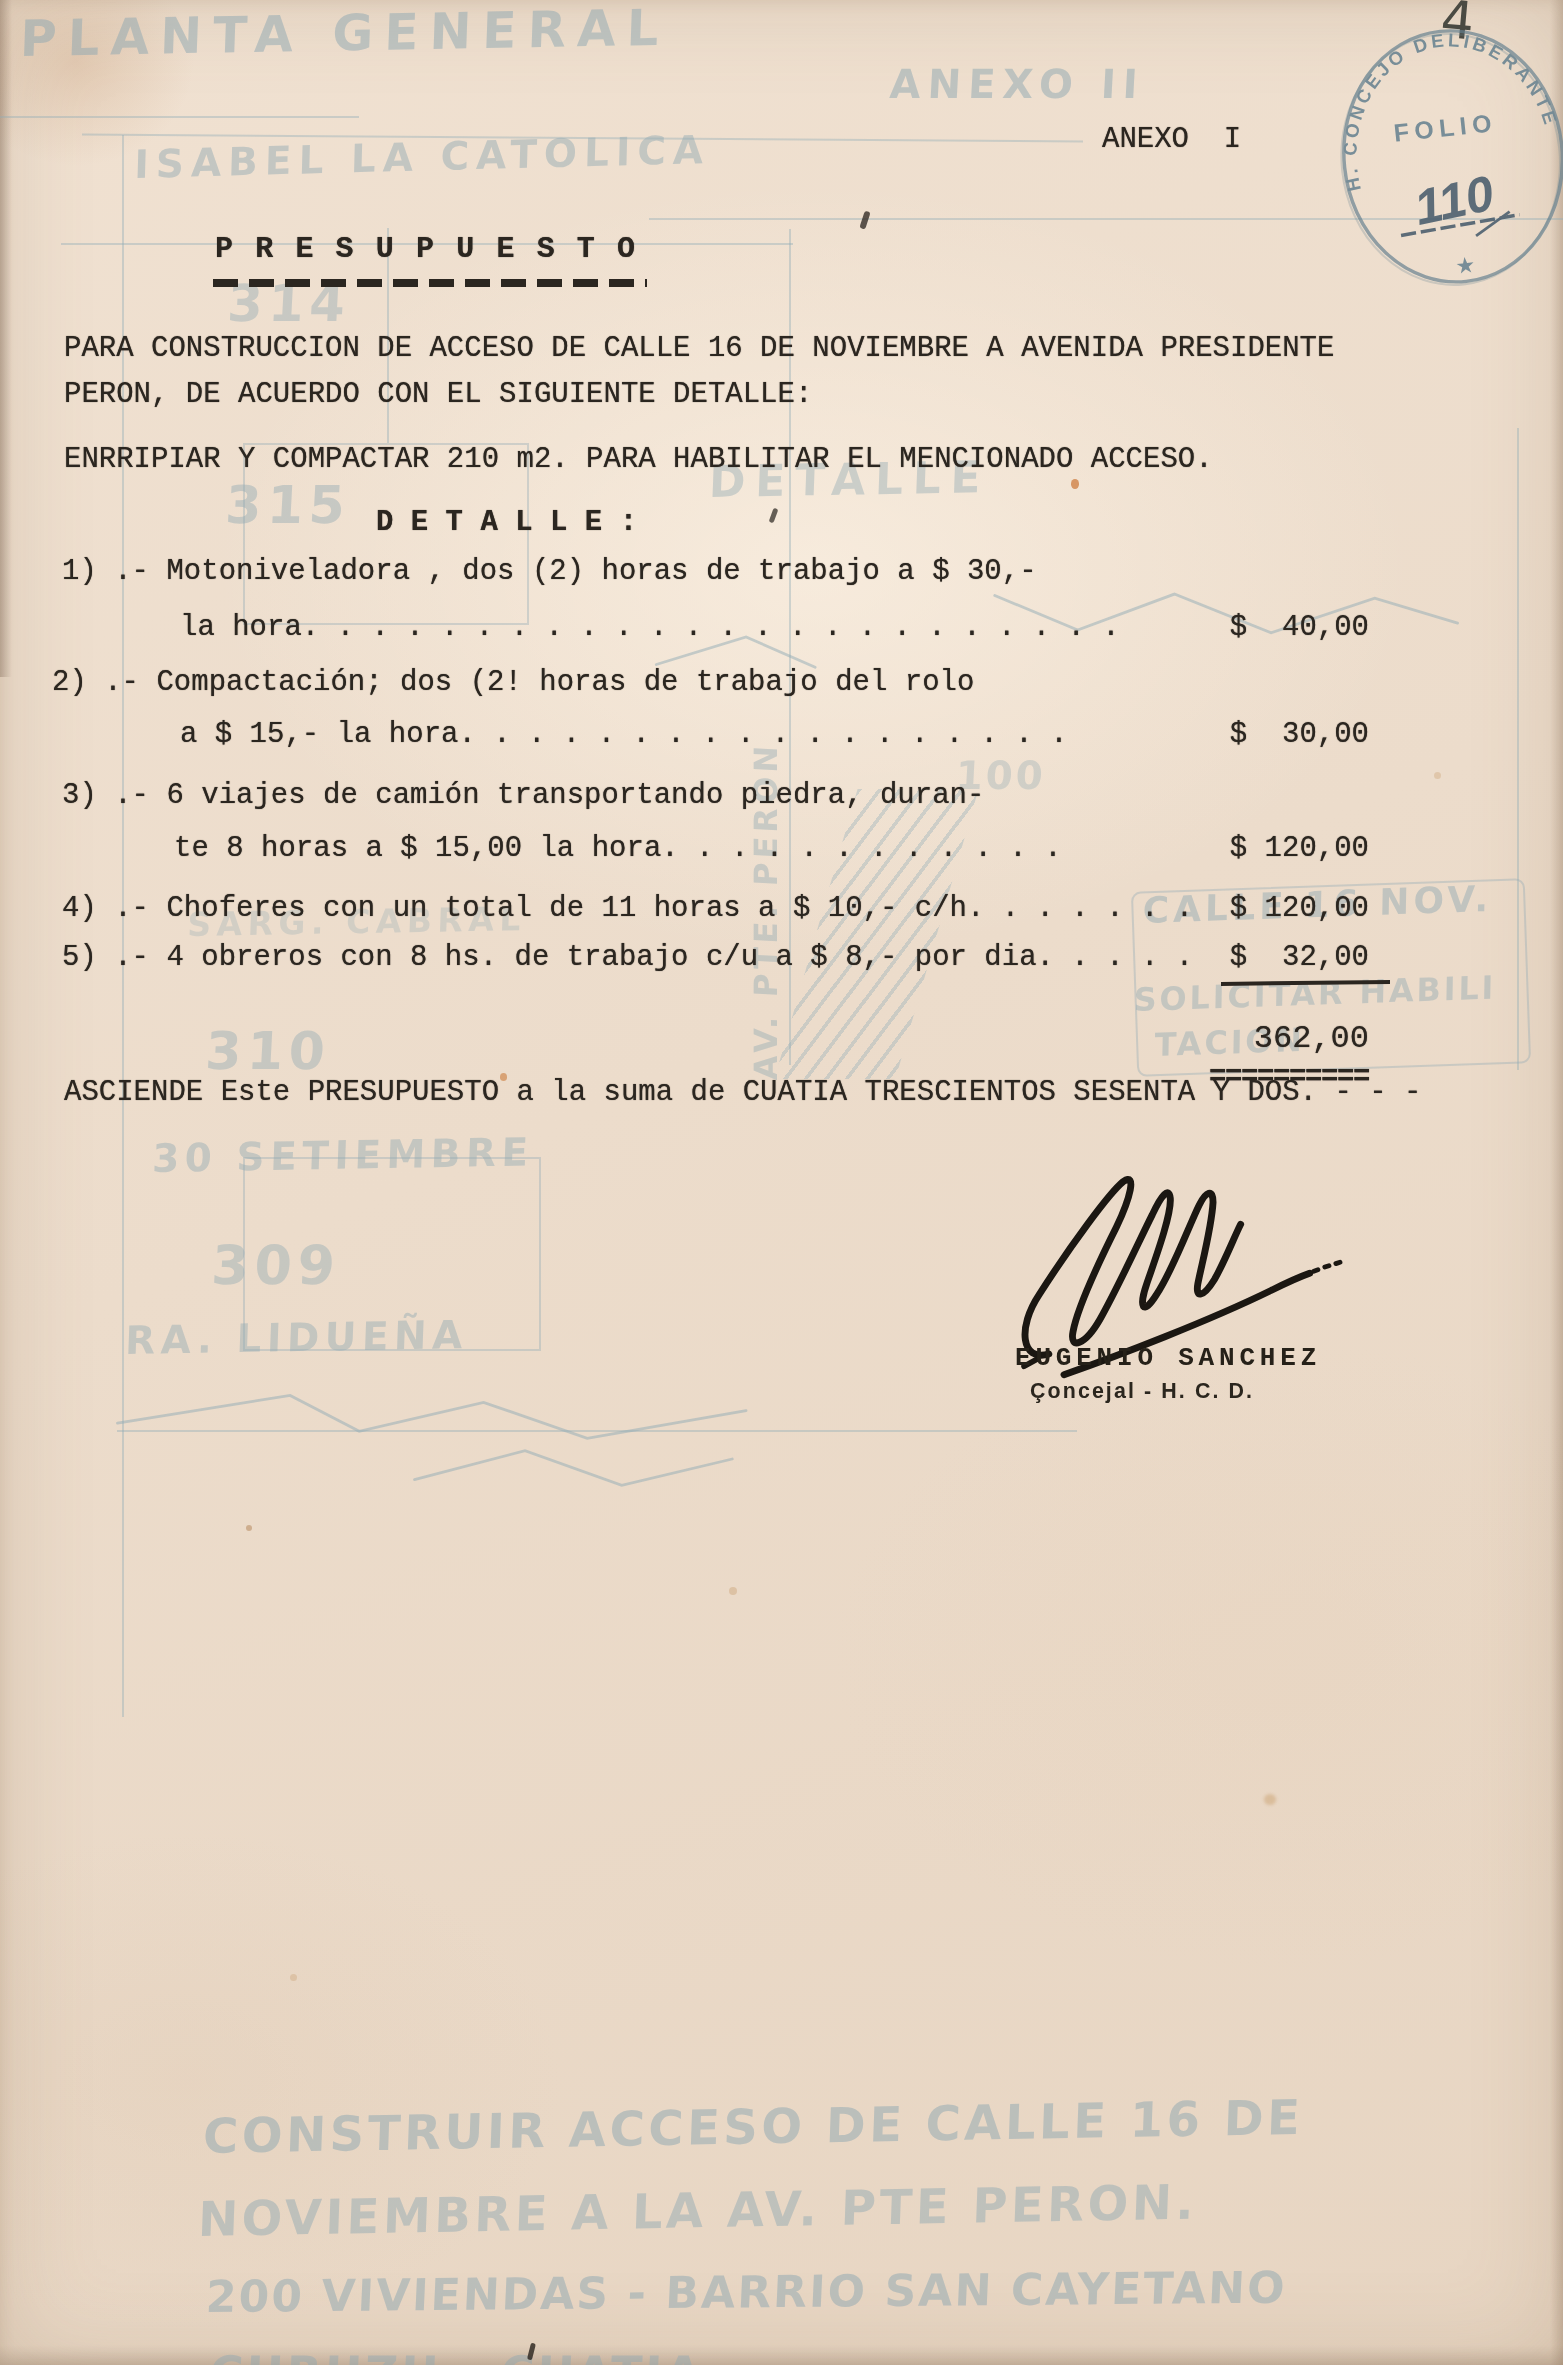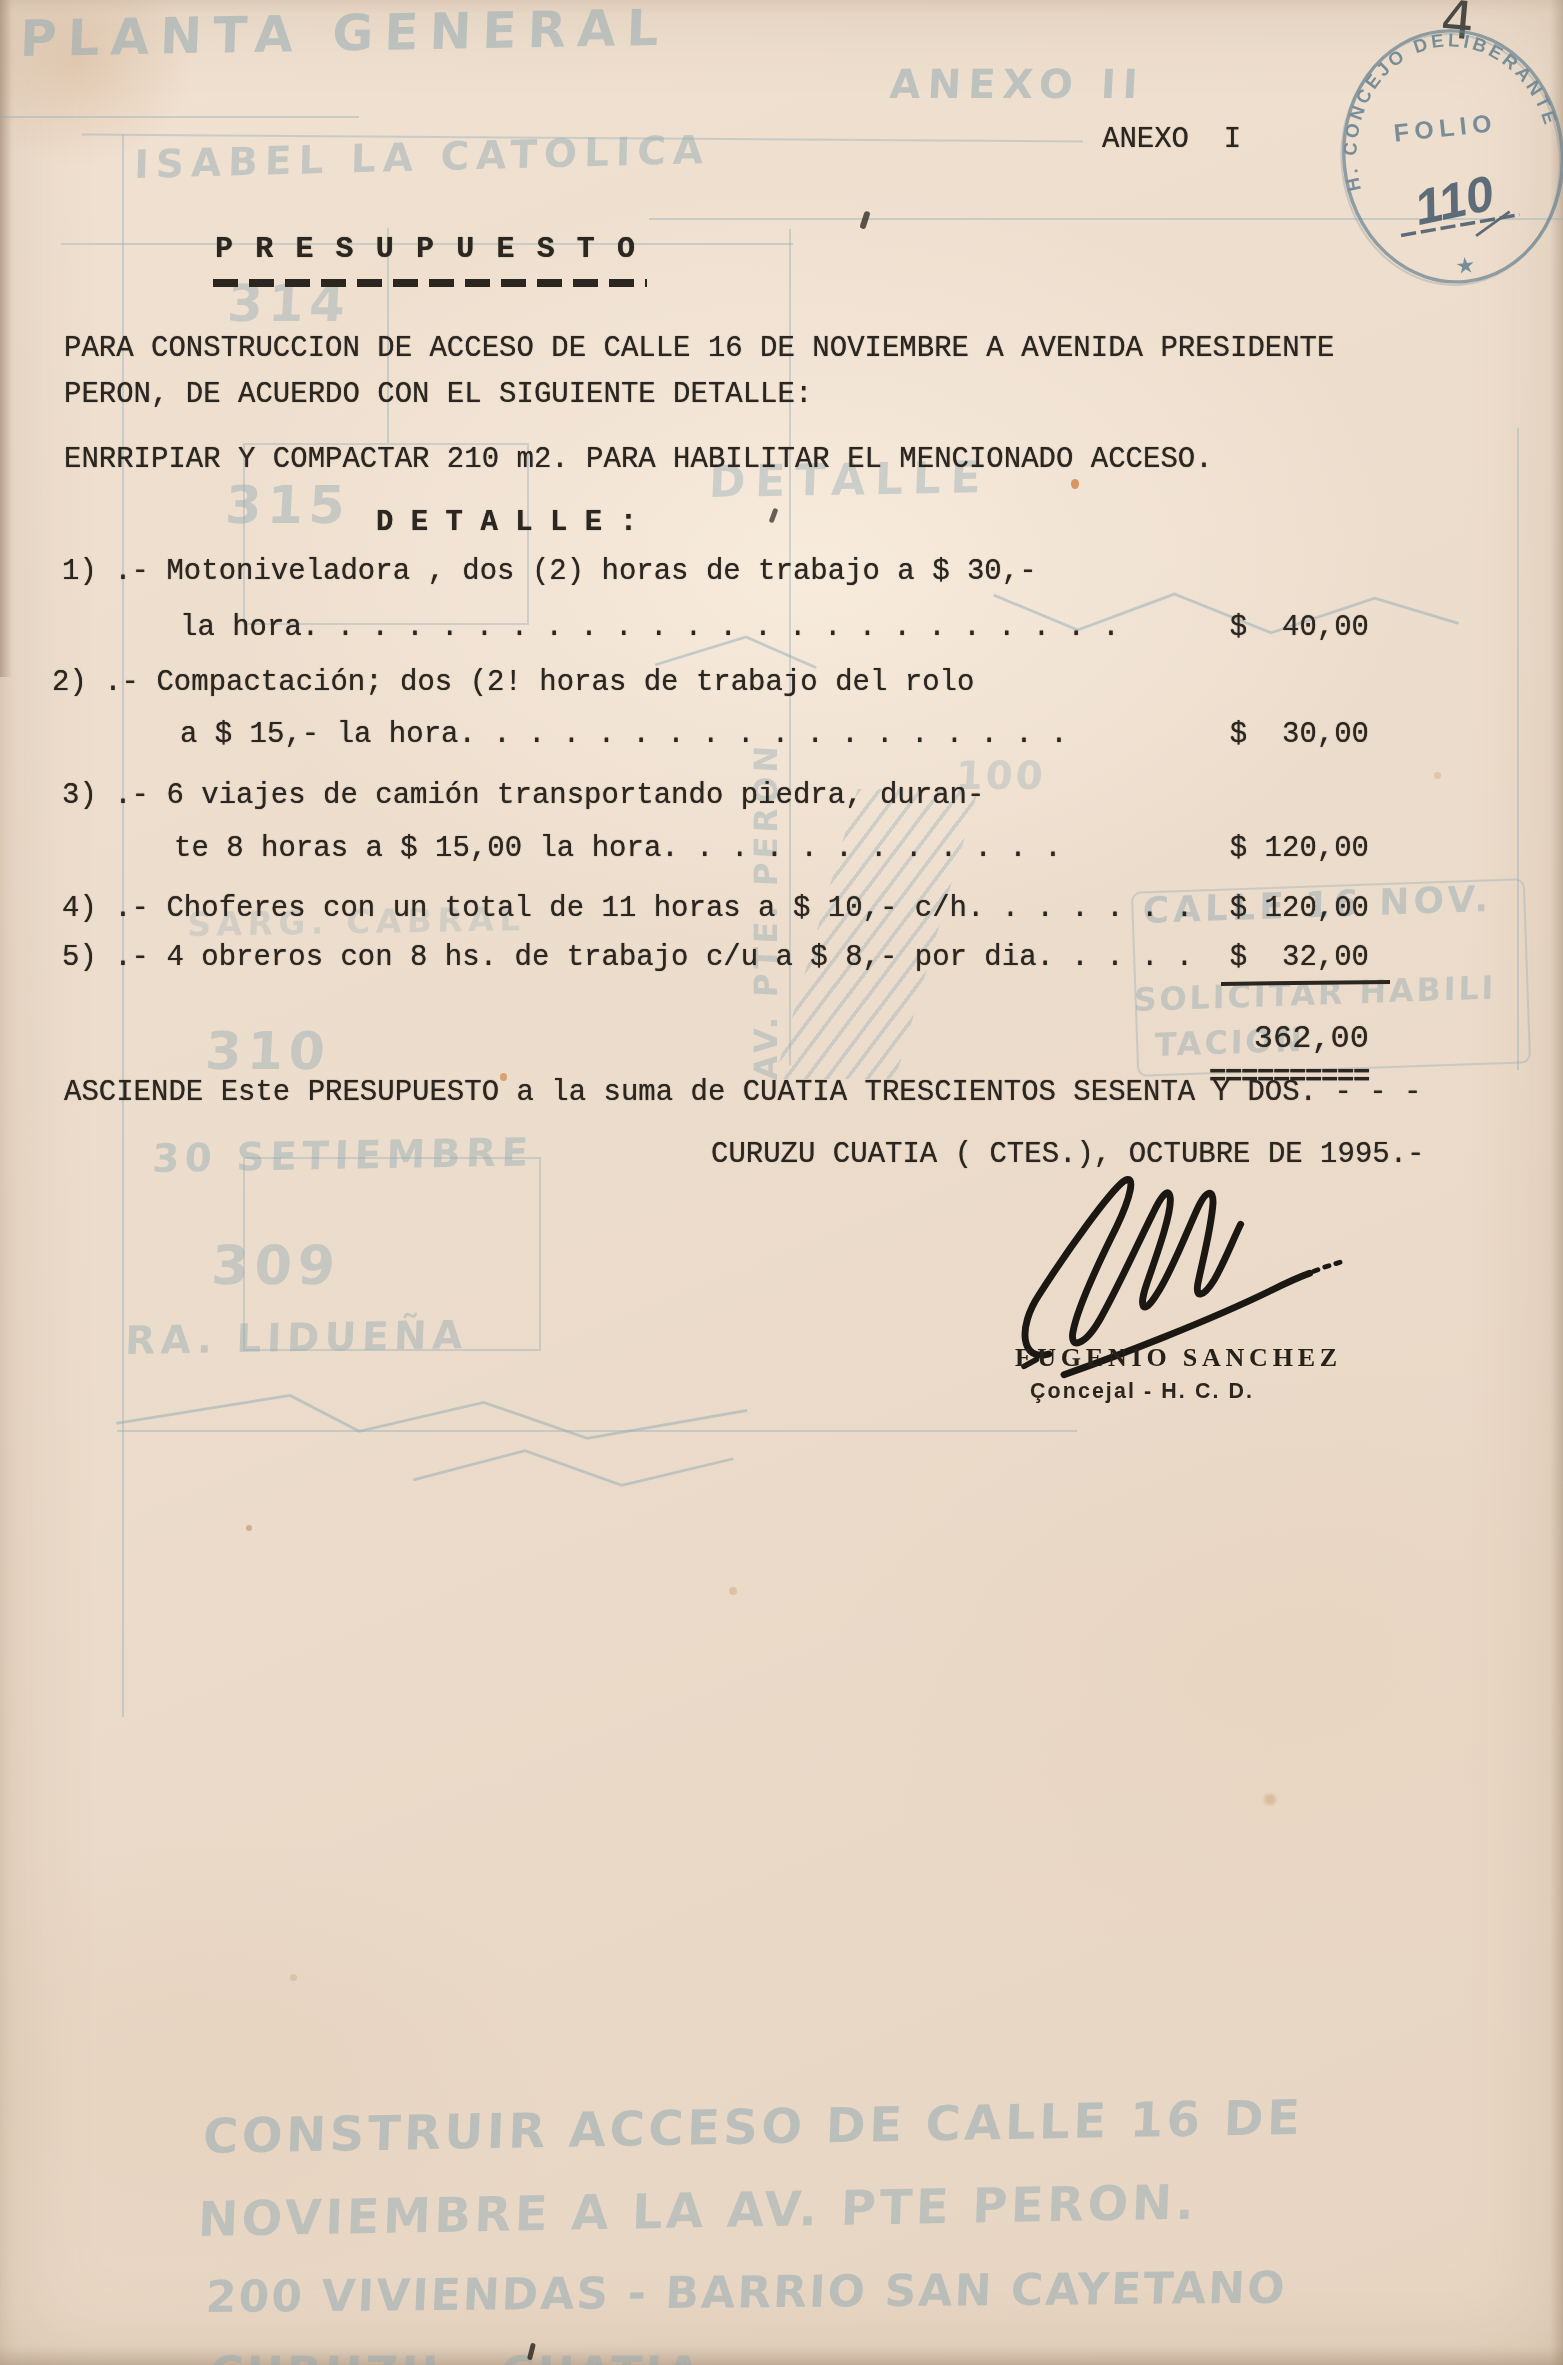--- a/index.html
+++ b/index.html
@@ -18,21 +18,21 @@
   .tw-b{ font-weight:bold; }
   .amt{ width:222px; text-align:right; }
   .ghost{ position:absolute; white-space:pre; color:#8fa8b2; font-family:"DejaVu Sans",sans-serif;
           font-weight:bold; transform-origin:left top; }
   .gline{ position:absolute; background:rgba(146,172,182,.40); }
   .grect{ position:absolute; border:2.1px solid rgba(146,172,182,.38); }
   .hatch{ position:absolute; left:816px; top:789px; width:121px; height:290px;
           transform:skewX(-16deg);
           background:repeating-linear-gradient(115deg, rgba(140,170,182,.34) 0 4.1px, rgba(0,0,0,0) 4.1px 18.6px); }
   .speck{ position:absolute; border-radius:50%; }
-  .sig-name{ position:absolute; left:1015px; top:1343px; font-family:Liberation Serif, serif;
+  .sig-name{ position:absolute; left:1015px; top:1343px; font-family:Liberation Mono, monospace;
              font-weight:bold; font-size:26px; letter-spacing:4.8px; color:#262119; }
   .sig-role{ position:absolute; left:1030px; top:1379px; font-family:"Liberation Sans",sans-serif;
              font-weight:bold; font-size:21.4px; letter-spacing:2.1px; color:#2b261e; }
   .pageno{ position:absolute; left:1441px; top:-9.7px; font-family:"DejaVu Sans",sans-serif;
            font-size:52px; color:#4a4a42; transform:rotate(5deg); }
   .title-underline{ position:absolute; left:213px; top:279px; width:434px; height:7.6px;
            background:repeating-linear-gradient(90deg,#2b2620 0 25px, rgba(0,0,0,0) 25px 36px); }
   .i5-underline{ position:absolute; left:1221px; top:981px; width:169px; height:4.1px;
            background:#2b2620; transform:rotate(-0.6deg); }
   svg text{ font-family:"Liberation Sans",sans-serif; }
@@ -148,21 +148,20 @@
   <div class="tw amt" style="left:1147px;top:892px;">$ 120,00</div>
 
   <div class="tw" style="left:62px;top:941px;">5) .- 4 obreros con 8 hs. de trabajo c/u a $ 8,- por dia. . . . .</div>
   <div class="tw amt" style="left:1147px;top:941px;">$  32,00</div>
   <div class="i5-underline"></div>
 
   <div class="tw amt" style="left:1147px;top:1021px;font-size:32px;">362,00</div>
   <div class="tw amt tw-b" style="left:1147px;top:1061px;letter-spacing:-1.4px;">==========</div>
 
   <div class="tw" style="left:64px;top:1076px;">ASCIENDE Este PRESUPUESTO a la suma de CUATIA TRESCIENTOS SESENTA Y DOS. - - -</div>
-  <div class="tw" style="left:711px;top:1138px;">CURUZU CUATIA ( CTES.), OCTUBRE DE 1995.-</div>
 
   <svg width="442" height="276" viewBox="0 0 640 400" style="position:absolute;left:981px;top:1147px;">
     <g fill="none" stroke="#1b1712" stroke-width="10" stroke-linecap="round" stroke-linejoin="round">
       <path d="M 98,300 C 58,312 52,262 84,214 C 130,142 186,66 206,50 C 226,36 216,74 196,116 C 164,180 138,240 133,268 C 128,294 150,288 172,250 C 198,204 228,138 248,98 C 262,68 272,58 274,74 C 276,96 256,152 240,198 C 228,232 234,246 254,214 C 278,178 302,112 316,84 C 326,64 336,60 336,80 C 334,116 320,168 314,198 C 310,220 322,218 338,192 C 352,168 366,132 376,112"></path>
       <path d="M 120,330 C 200,302 330,252 420,208 C 448,194 462,188 476,183"></path>
       <path d="M 482,180 L 488,178" stroke-width="7"></path>
       <path d="M 498,174 L 504,172" stroke-width="7"></path>
       <path d="M 514,169 L 520,167" stroke-width="7"></path>
       <path d="M 62,318 L 80,308" stroke-width="8"></path>
     </g>

